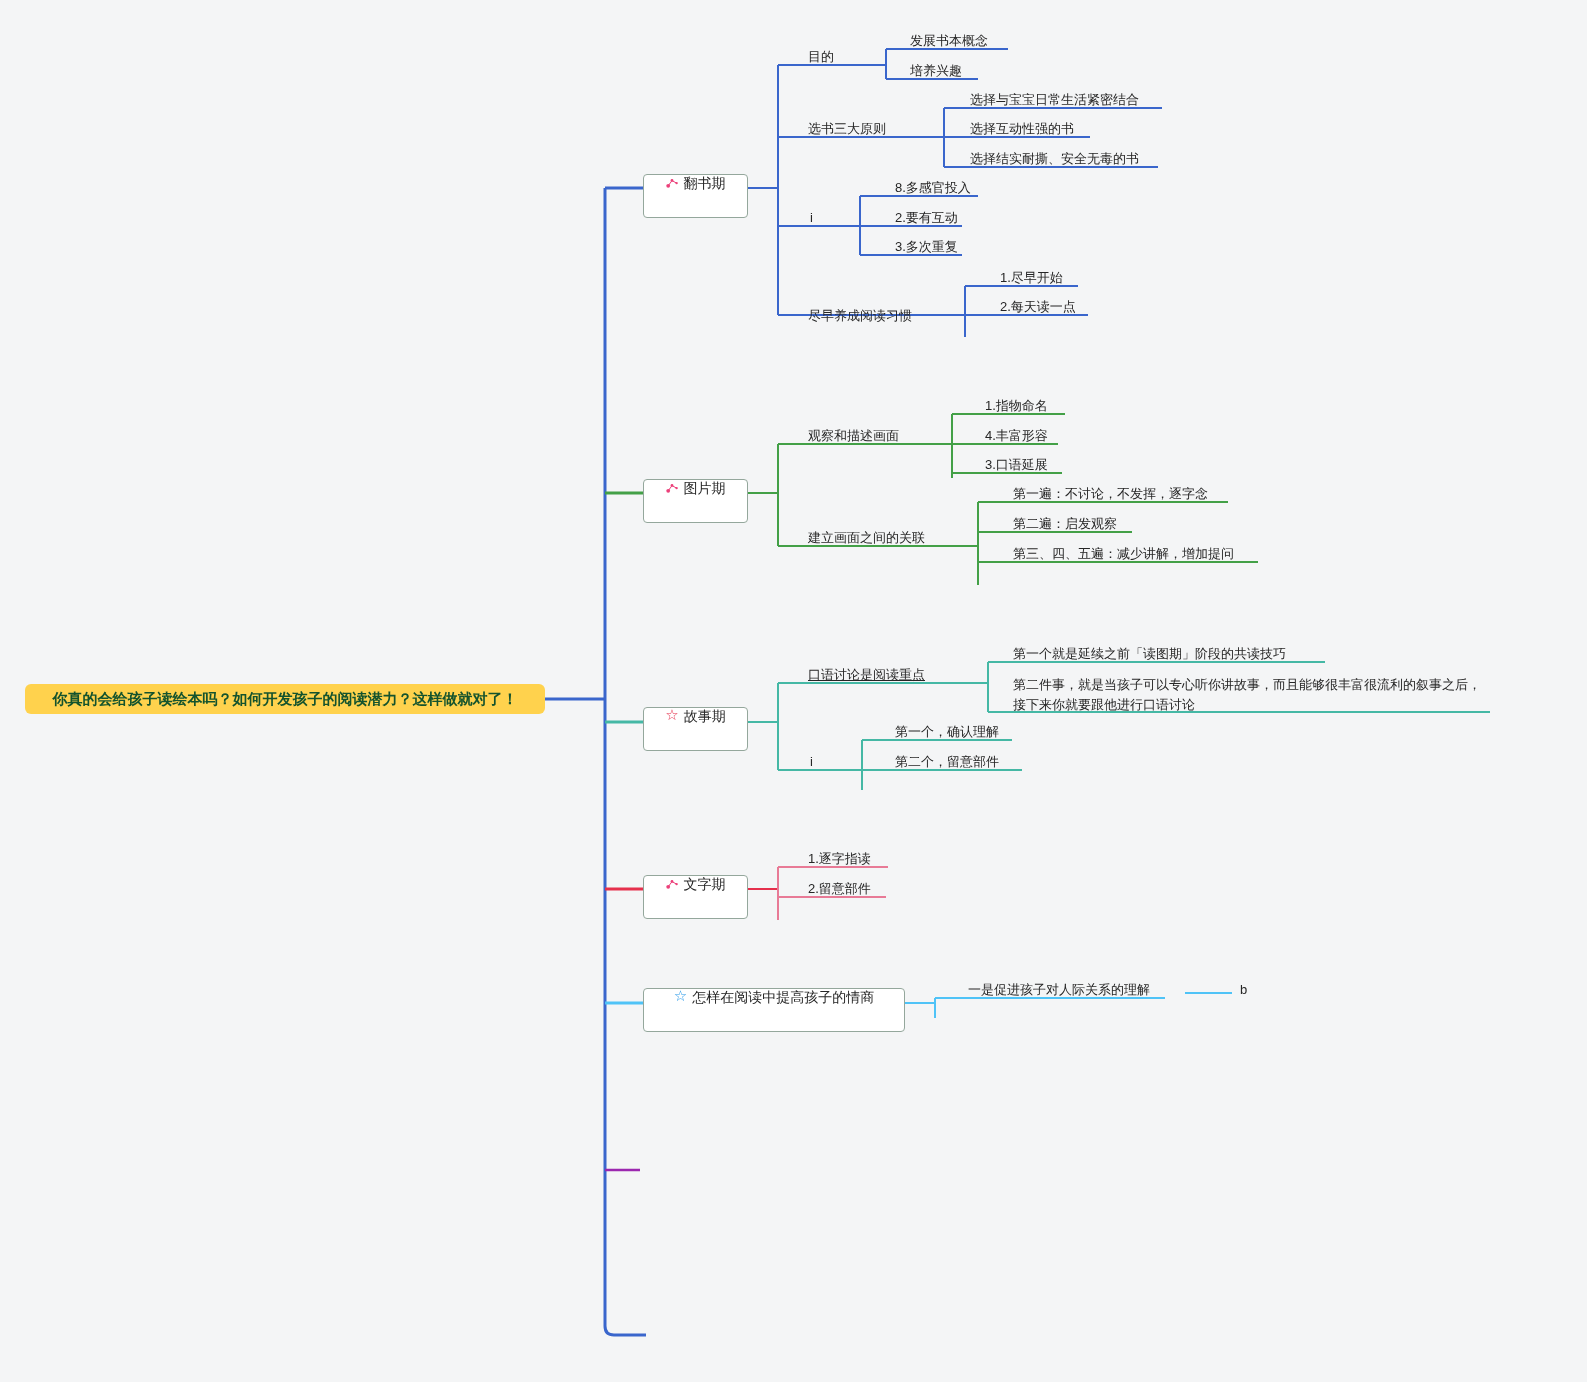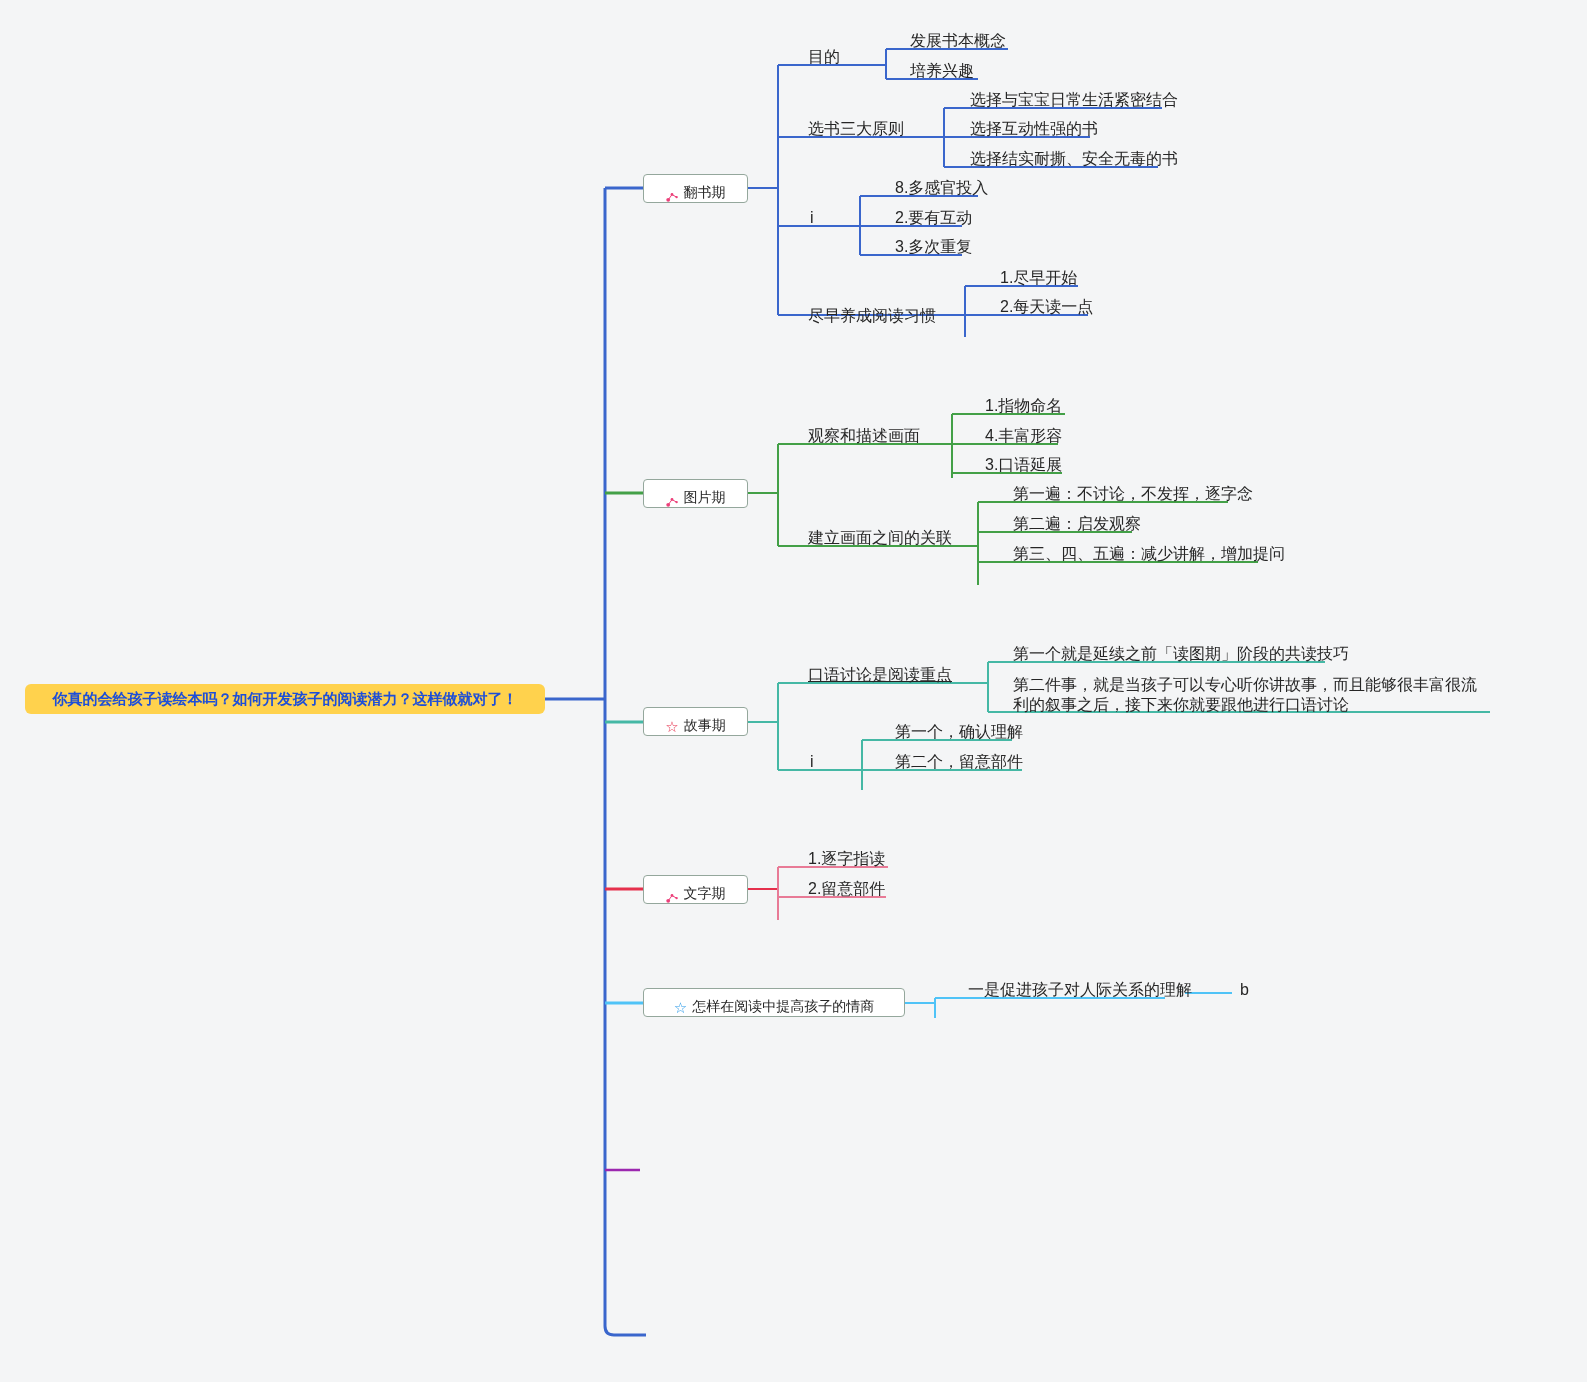--- a/index.html
+++ b/index.html
@@ -1,32 +1,32 @@
 <!DOCTYPE html>
 <html><head>
 <meta charset="utf-8">
 <style>
   * { margin:0; padding:0; box-sizing:border-box; }
   html,body { background:#f4f5f6; }
   body { font-family:"Liberation Sans","DejaVu Sans",sans-serif; }
   .canvas { position:relative; width:1587px; height:1382px; background:#f4f5f6; overflow:hidden; }
   .edges { position:absolute; left:0; top:0; pointer-events:none; }
-  .leaf { position:absolute; font-size:16px; line-height:18px; color:#262626; white-space:nowrap; }
+  .leaf { position:absolute; font-size:13px; line-height:18px; color:#262626; white-space:nowrap; }
   .leaf.wrap { white-space:normal; line-height:20px; }
-  .topic-box { position:absolute; height:29px; width:105px; background:#ffffff;
-               border:1px solid #94a79c; border-radius:4px; display:flex; align-items:flex-end;
+  .topic-box { position:absolute; height:44px; width:105px; background:#ffffff;
+               border:1px solid #94a79c; border-radius:4px; display:flex; align-items:flex-start;
                justify-content:center; gap:5px; font-size:14px; color:#262626; cursor:default; }
   .topic-box.wide { width:262px; }
   .star { font-size:15px; line-height:1; font-family:"DejaVu Sans",sans-serif; }
   .star.red  { color:#e5304c; }
   .star.blue { color:#2b9ae8; }
   .sparkle { display:inline-flex; }
   .root-node { position:absolute; left:25px; top:684px; width:520px; height:30px;
                background:#ffd24d; border-radius:6px; display:flex; align-items:center;
-               justify-content:center; font-size:15px; font-weight:bold; color:#1d4ed8; white-space:nowrap; }
+               justify-content:center; font-size:15px; font-weight:bold; color:#14532d; white-space:nowrap; }
 </style>
 </head>
 <body>
 
 <div class="canvas">
 
   <svg class="edges" width="1587" height="1382">
 
     <g fill="none" stroke="#3a66cc">
       <path d="M545 699 H605" stroke-width="3"></path>

